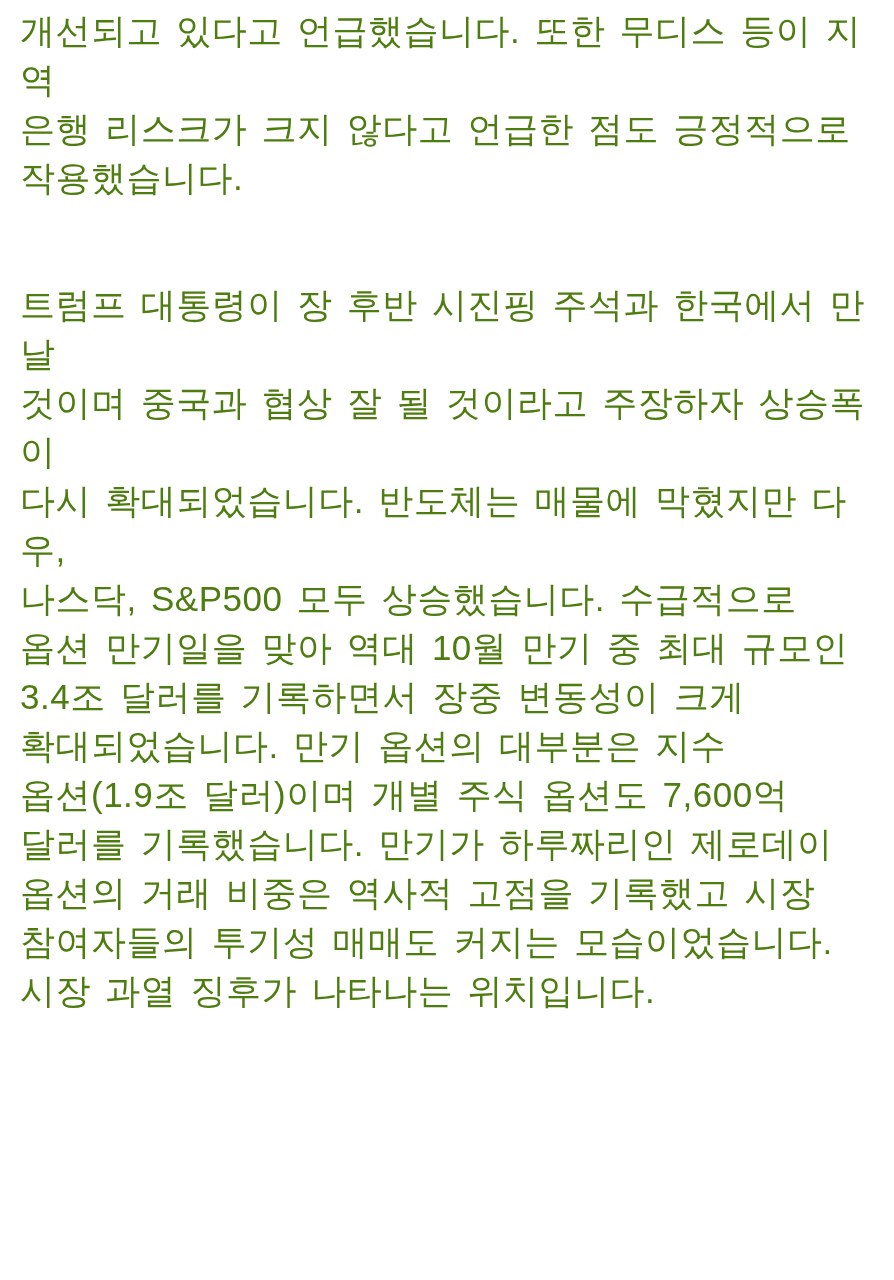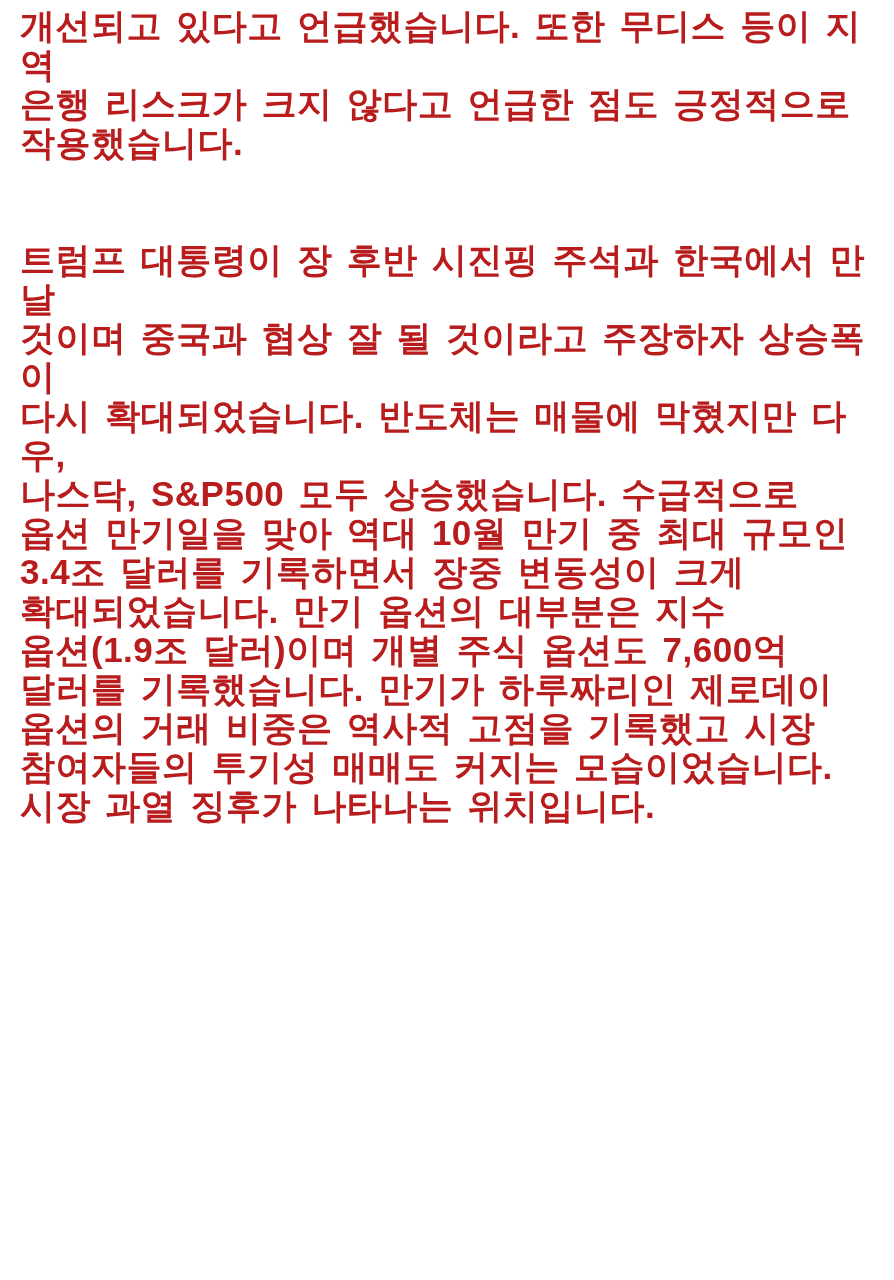--- a/index.html
+++ b/index.html
@@ -15,26 +15,26 @@
   }
   .doc {
     box-sizing: border-box;
     width: 894px;
     padding: 6px 18px 0 20px;
     color: #000000;
   }
   .para {
     margin: 0 0 78px 0;
     font-size: 35px;
-    line-height: 39px;
-    font-weight: 700;
+    line-height: 49px;
+    font-weight: 400;
     letter-spacing: 0.5px;
     word-spacing: 4px;
     white-space: pre-line; 
-    color: #b91c1c;
+    color: #4d7c0f;
   }
   .para:last-child {
     margin-bottom: 0;
   }
 </style>
 </head>
 <body>
 
 <main class="doc">
   <p class="para">개선되고 있다고 언급했습니다. 또한 무디스 등이 지역

